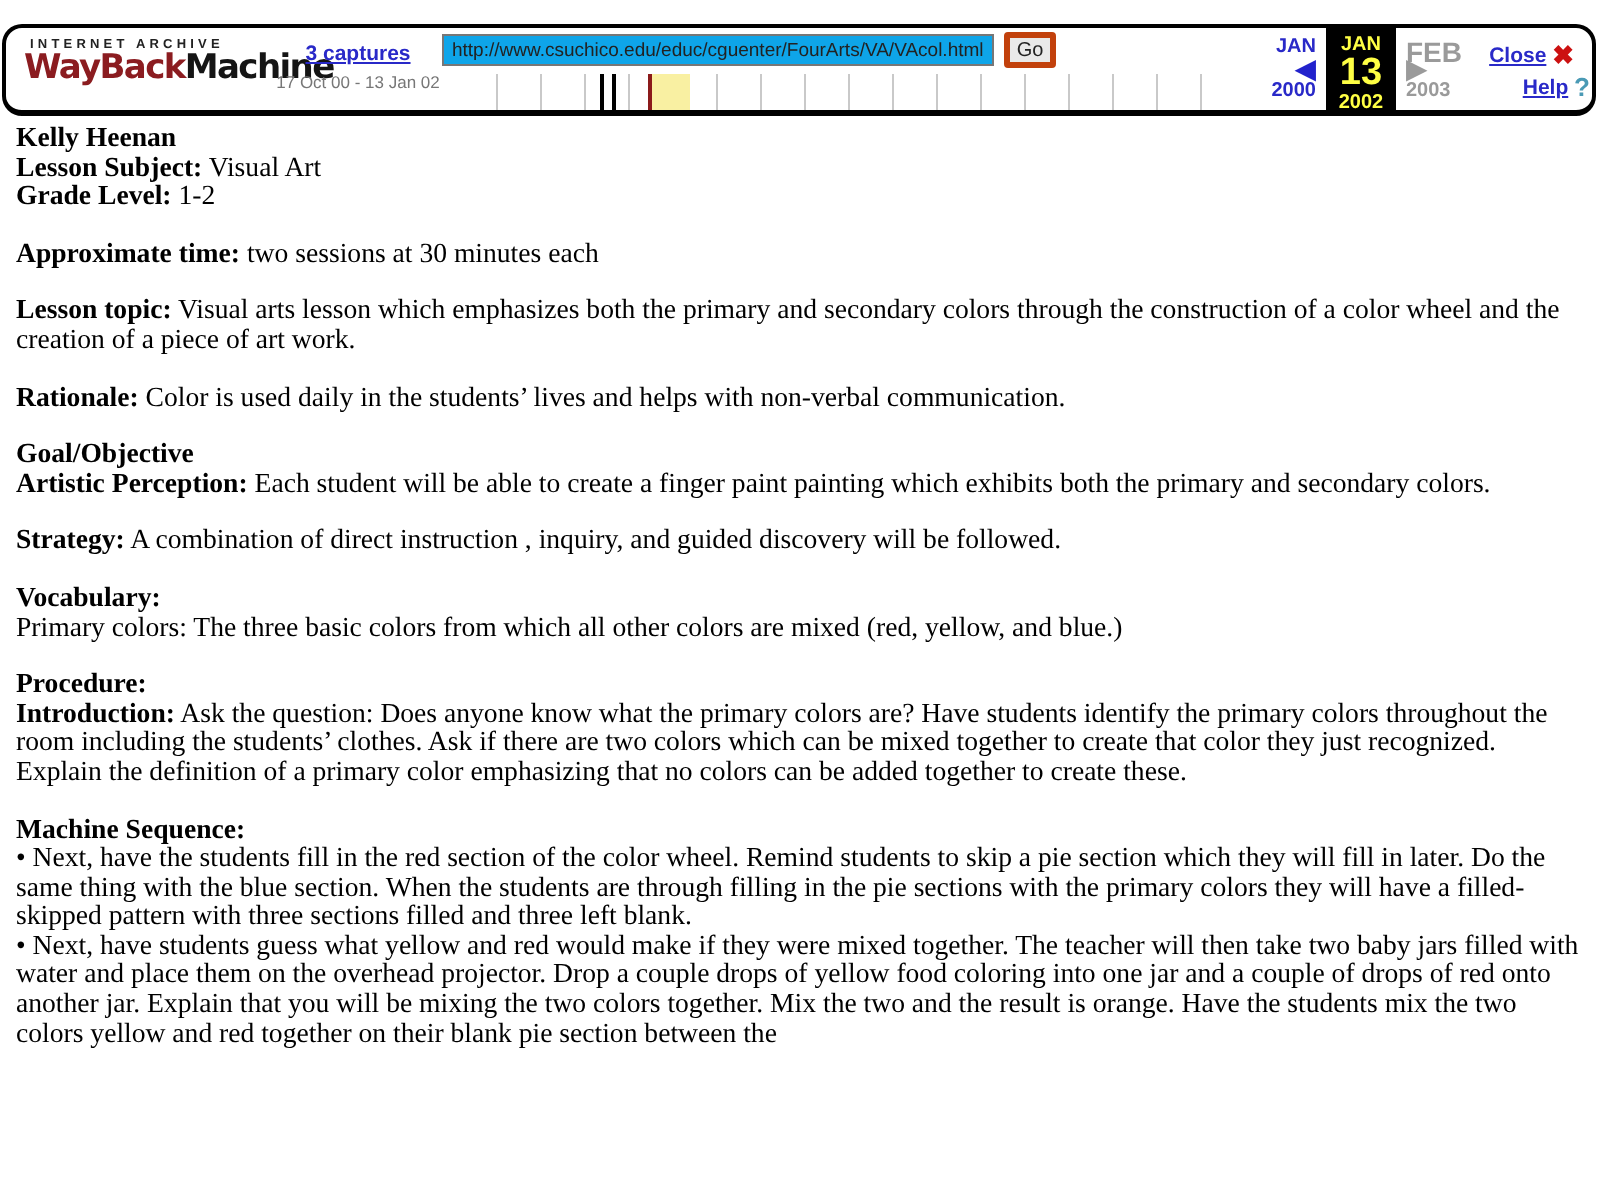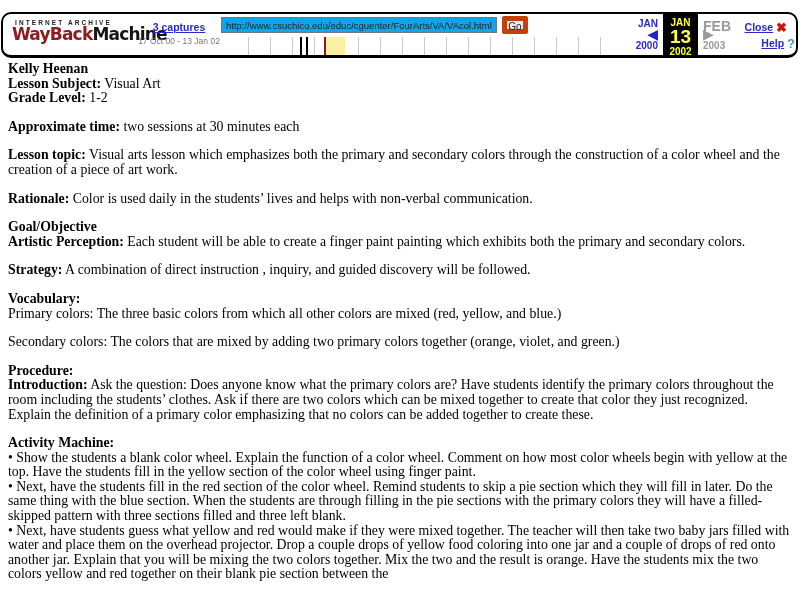--- a/index.html
+++ b/index.html
@@ -22,21 +22,21 @@
 
   .wb-captures { position:absolute; left:128px; top:7px; width:96px; text-align:center; }
   .captures-link { color:#2929c8; font-size:10.5px; font-weight:bold;
                    text-decoration:underline; display:block; cursor:pointer; }
   .captures-range { color:#777; font-size:8.5px; margin-top:3px; white-space:nowrap; }
 
   .wb-url { position:absolute; left:218px; top:3px; width:276px; height:16px;
             font-size:9.5px; border:1px solid #777; padding:1px 4px; color:#222;
             font-family:"Liberation Sans", sans-serif; background:#0ea5e9; }
   .wb-go { position:absolute; left:499px; top:2px; width:26px; height:18px; font-size:10px;
-           background:#e9e9e9; border:5px solid #c2410c; border-radius:2px; color:#222;
+           background:#e9e9e9; border:3px solid #c2410c; border-radius:2px; color:#222;
            font-family:"Liberation Sans", sans-serif; cursor:pointer; }
 
   .wb-timeline { position:absolute; left:224px; top:23px; width:394px; height:21px;
                  background:repeating-linear-gradient(to right, transparent 0 21px, #c9c9c9 21px 22px);
                  cursor:pointer; }
   .mark { position:absolute; top:0; height:21px; }
   .mark-b1 { left:73px; width:2px; background:#000; }
   .mark-b2 { left:79px; width:2px; background:#000; }
   .mark-yellow { left:99px; width:19px; background:#f9f0a2; }
   .mark-red { left:97px; width:2px; background:#8b1a1a; }
@@ -147,28 +147,26 @@
       <div><b>Artistic Perception:</b><span> Each student will be able to create a finger paint painting which exhibits both the primary and secondary colors.</span></div>
     </div>
 
     <div class="block"><b>Strategy:</b><span> A combination of direct instruction , inquiry, and guided discovery will be followed.</span></div>
 
     <div class="block">
       <div><b>Vocabulary:</b></div>
       <div>Primary colors: The three basic colors from which all other colors are mixed (red, yellow, and blue.)</div>
     </div>
 
-    <div class="block">Secondary colors: The colors that are mixed by adding two primary colors together (orange, violet, and green.)</div>
 
     <div class="block">
       <div><b>Procedure:</b></div>
       <div><b>Introduction:</b><span> Ask the question: Does anyone know what the primary colors are? Have students identify the primary colors throughout the room including the students’ clothes. Ask if there are two colors which can be mixed together to create that color they just recognized. Explain the definition of a primary color emphasizing that no colors can be added together to create these.</span></div>
     </div>
 
     <div class="block">
-      <div><b>Activity Machine:</b></div>
-      <div>• Show the students a blank color wheel. Explain the function of a color wheel. Comment on how most color wheels begin with yellow at the top. Have the students fill in the yellow section of the color wheel using finger paint.</div>
+      <div><b>Machine Sequence:</b></div>
       <div>• Next, have the students fill in the red section of the color wheel. Remind students to skip a pie section which they will fill in later. Do the same thing with the blue section. When the students are through filling in the pie sections with the primary colors they will have a filled-skipped pattern with three sections filled and three left blank.</div>
       <div>• Next, have students guess what yellow and red would make if they were mixed together. The teacher will then take two baby jars filled with water and place them on the overhead projector. Drop a couple drops of yellow food coloring into one jar and a couple of drops of red onto another jar. Explain that you will be mixing the two colors together. Mix the two and the result is orange. Have the students mix the two colors yellow and red together on their blank pie section between the</div>
     </div>
 
   </div>
 </div>
 
 </body></html>

